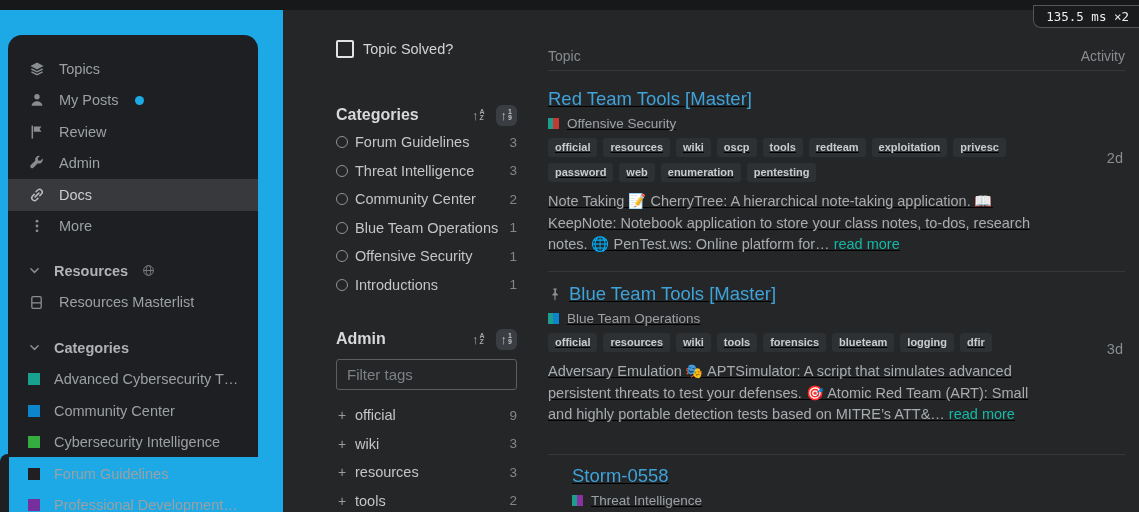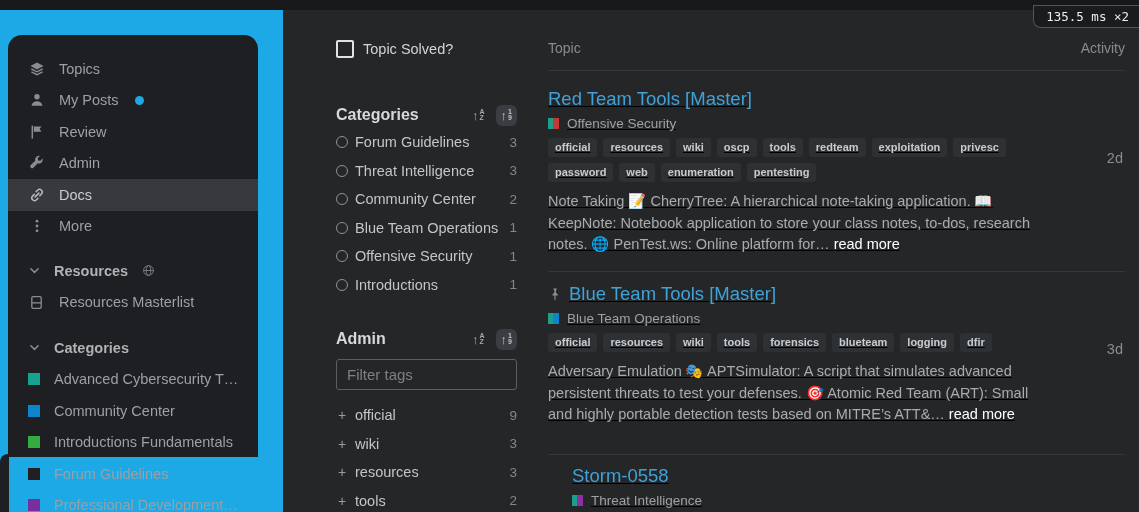--- a/index.html
+++ b/index.html
@@ -57,36 +57,36 @@
   .fname{flex:1;white-space:nowrap;overflow:hidden;}
   .fcount{color:#84878a;font-size:13.5px;}
   .tagfilter{margin-top:7px;width:100%;height:31px;box-sizing:border-box;background:transparent;
     border:1px solid #5c5f62;border-radius:3px;padding:0 10px;font-size:15px;color:#c3c5c7;
     font-family:"Liberation Sans",sans-serif;}
   .tagfilter::placeholder{color:#7d8084;}
   .taglist{margin-top:11px;}
   
   .topic-col{left:548px;top:0;right:14px;height:512px;}
   .tl-head{position:absolute;left:0;right:0;top:0;height:71px;border-bottom:1px solid #35373a;
-    display:flex;align-items:flex-end;justify-content:space-between;padding-bottom:14px;box-sizing:border-box;
+    display:flex;align-items:flex-end;justify-content:space-between;padding-bottom:6px;box-sizing:border-box;
     font-size:14px;color:#898c8f;}
   .topic-block{position:absolute;left:0;right:0;}
   .topic-block.b1{top:88px;height:183px;border-bottom:1px solid #35373a;}
   .topic-block.b2{top:271px;height:184px;border-bottom:1px solid #35373a;}
   .topic-block.b3{top:455px;height:57px;margin-left:24px;}
   .tmain{width:502px;text-decoration:underline;}
   .ttitle{font-size:18.5px;line-height:22px;color:#3fa2d9;cursor:pointer;display:flex;align-items:center;gap:7px;}
   .pin{color:#8a8d90;display:flex;flex:none;}
   .tcat{margin-top:6px;display:flex;align-items:center;gap:8px;font-size:13.5px;color:#9ea1a4;}
   .badge2{width:11px;height:11px;flex:none;}
   .tagrow{margin-top:7px;display:flex;flex-wrap:wrap;gap:6px 6px;max-width:500px;}
   .tag{background:#2e3134;color:#c9cbcd;font-size:11px;font-weight:700;line-height:13px;
     padding:3px 7px;border-radius:3px;white-space:nowrap;cursor:pointer;}
   .excerpt{margin-top:9px;width:497px;font-size:14.5px;line-height:21.5px;color:#a9acae;}
-  .read-more{color:#ffffff;cursor:pointer;margin-top:36px;}
+  .read-more{color:#14b8a6;cursor:pointer;margin-top:36px;}
   .activity{position:absolute;right:2px;font-size:14.5px;color:#8a8d90;}
   .b1 .activity{top:62px;} .b2 .activity{top:70px;}
   .pt12{padding-top:12px;box-sizing:border-box;} .pt10{padding-top:10px;box-sizing:border-box;}
   svg{display:block;}
 </style>
 </head>
 <body>
 
 <div class="abs top-strip"></div>
 <div class="abs profiler">
@@ -200,21 +200,21 @@
         <span class="lbl">Advanced Cybersecurity T…</span>
       </div>
 
       <div class="side-row">
         <span class="catsq" style="background: rgb(13, 133, 204);"></span>
         <span class="lbl">Community Center</span>
       </div>
 
       <div class="side-row">
         <span class="catsq" style="background: rgb(53, 172, 63);"></span>
-        <span class="lbl">Introductions Fundamentals</span>
+        <span class="lbl">Cybersecurity Intelligence</span>
       </div>
 
       <div class="side-row">
         <span class="catsq" style="background: rgb(33, 31, 34);"></span>
         <span class="lbl">Forum Guidelines</span>
       </div>
 
       <div class="side-row">
         <span class="catsq" style="background: rgb(119, 47, 158);"></span>
         <span class="lbl">Professional Development…</span>

